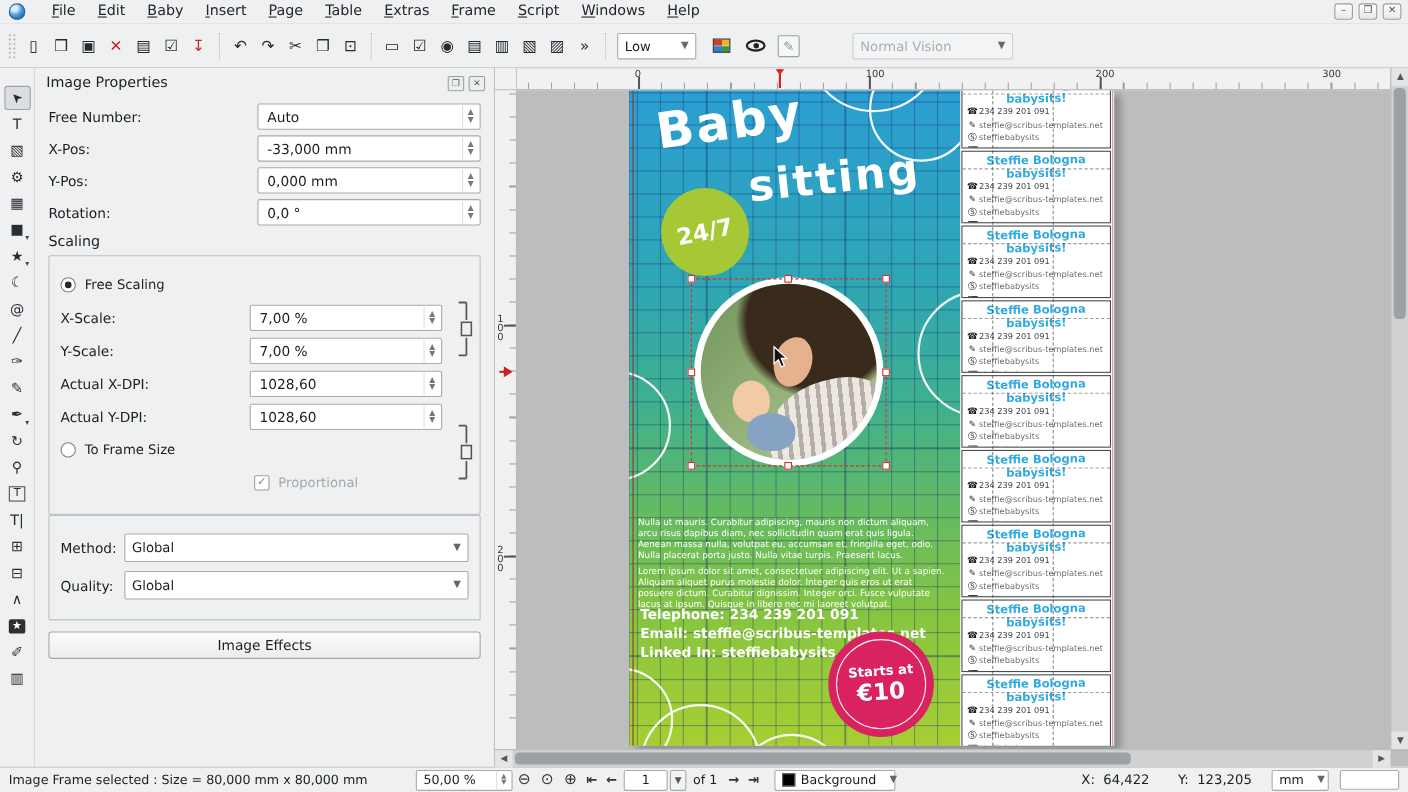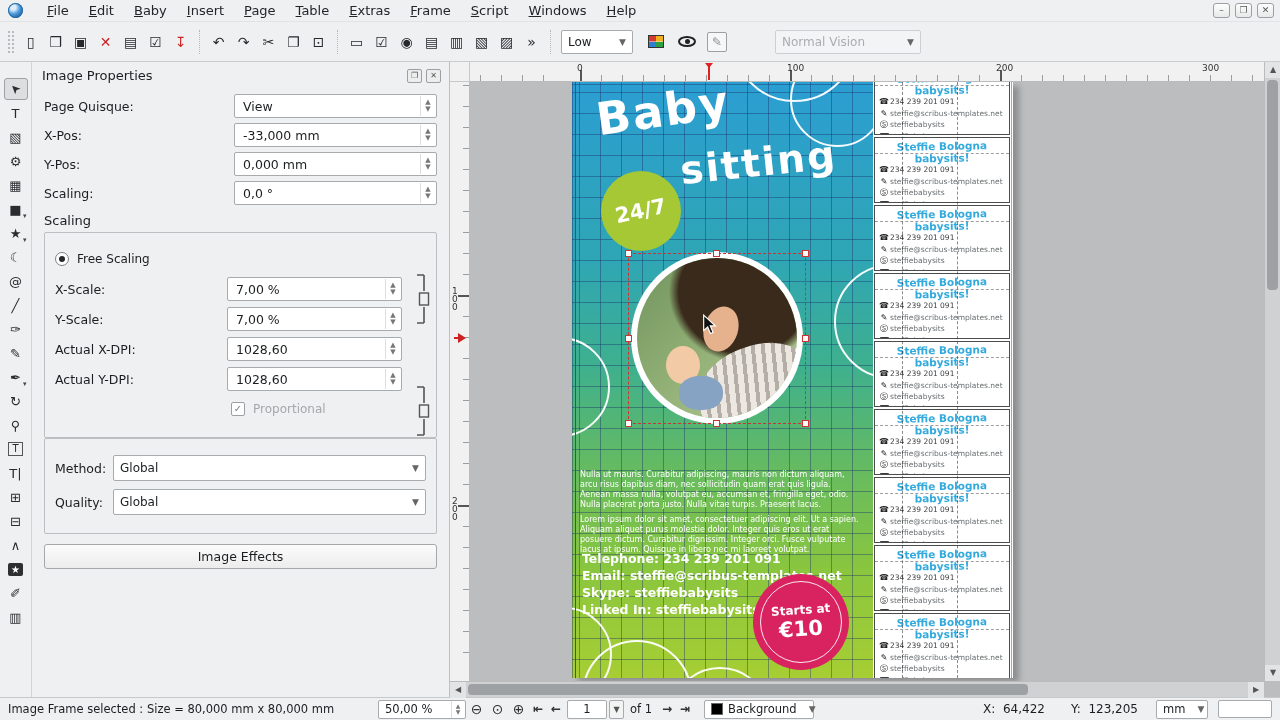--- a/index.html
+++ b/index.html
@@ -315,23 +315,23 @@
   <div class="dockpanel">
     <div class="dock-title">
       <span>Image Properties</span>
       <span class="dock-btns">
         <span class="dock-btn">❐</span>
         <span class="dock-btn">✕</span>
       </span>
     </div>
 
     <div class="prow">
-      <span class="plabel">Page Quisque:</span>
+      <span class="plabel">Free Number:</span>
       <div class="spinbox">
-        <span>View</span>
+        <span>Auto</span>
         <span class="arr">
             <i>▲</i>
             <i>▼</i>
           </span>
       </div>
     </div>
     <div class="prow">
       <span class="plabel">X-Pos:</span>
       <div class="spinbox">
         <span>-33,000 mm</span>
@@ -345,21 +345,21 @@
       <span class="plabel">Y-Pos:</span>
       <div class="spinbox">
         <span>0,000 mm</span>
         <span class="arr">
             <i>▲</i>
             <i>▼</i>
           </span>
       </div>
     </div>
     <div class="prow">
-      <span class="plabel">Scaling:</span>
+      <span class="plabel">Rotation:</span>
       <div class="spinbox">
         <span>0,0 °</span>
         <span class="arr">
             <i>▲</i>
             <i>▼</i>
           </span>
       </div>
     </div>
 
     <div class="group-title">Scaling</div>
@@ -400,20 +400,24 @@
       </div>
       <div class="grow">
         <span class="glabel">Actual Y-DPI:</span>
         <div class="spinbox" style="flex:1">
           <span>1028,60</span>
           <span class="arr">
               <i>▲</i>
               <i>▼</i>
             </span>
         </div>
+      </div>
+      <div class="grow">
+        <span class="radio"></span>
+        <span>To Frame Size</span>
       </div>
       <div class="grow" style="padding-left:176px;">
         <span class="checkbox">✓</span>
         <span class="dim">Proportional</span>
       </div>
       <svg class="chain" style="top:38px;" width="16" height="56" viewBox="0 0 16 56">
         <path d="M3 4 H10 M10 4 V20 M10 36 V52 M3 52 H10" stroke="#555" stroke-width="1.6" fill="none"></path>
         <rect x="5.5" y="22" width="9" height="12" fill="none" stroke="#555" stroke-width="1.4"></rect>
       </svg>
       <svg class="chain" style="top:150px;" width="16" height="56" viewBox="0 0 16 56">
@@ -513,21 +517,20 @@
 
 
           <div class="flyer-paras">
             <p>Nulla ut mauris. Curabitur adipiscing, mauris non dictum aliquam, arcu risus dapibus diam, nec sollicitudin quam erat quis ligula. Aenean massa nulla, volutpat eu, accumsan et, fringilla eget, odio. Nulla placerat porta justo. Nulla vitae turpis. Praesent lacus.</p>
             <p>Lorem ipsum dolor sit amet, consectetuer adipiscing elit. Ut a sapien. Aliquam aliquet purus molestie dolor. Integer quis eros ut erat posuere dictum. Curabitur dignissim. Integer orci. Fusce vulputate lacus at ipsum. Quisque in libero nec mi laoreet volutpat.</p>
           </div>
 
           <div class="hand contacts">
             <div>Telephone: 234 239 201 091</div>
             <div>Email: steffie@scribus-templates.net</div>
-            <div>Skype: steffiebabysits</div>
             <div>Linked In: steffiebabysits</div>
           </div>
 
           <div class="price-badge" id="priceBadge" style="background: rgb(217, 35, 96);">
             <div class="price-ring"></div>
             <span class="hand l1">Starts at</span>
             <span class="hand l2">€10</span>
           </div>
 
           <svg class="cursor" width="15" height="21" viewBox="0 0 12 18">

